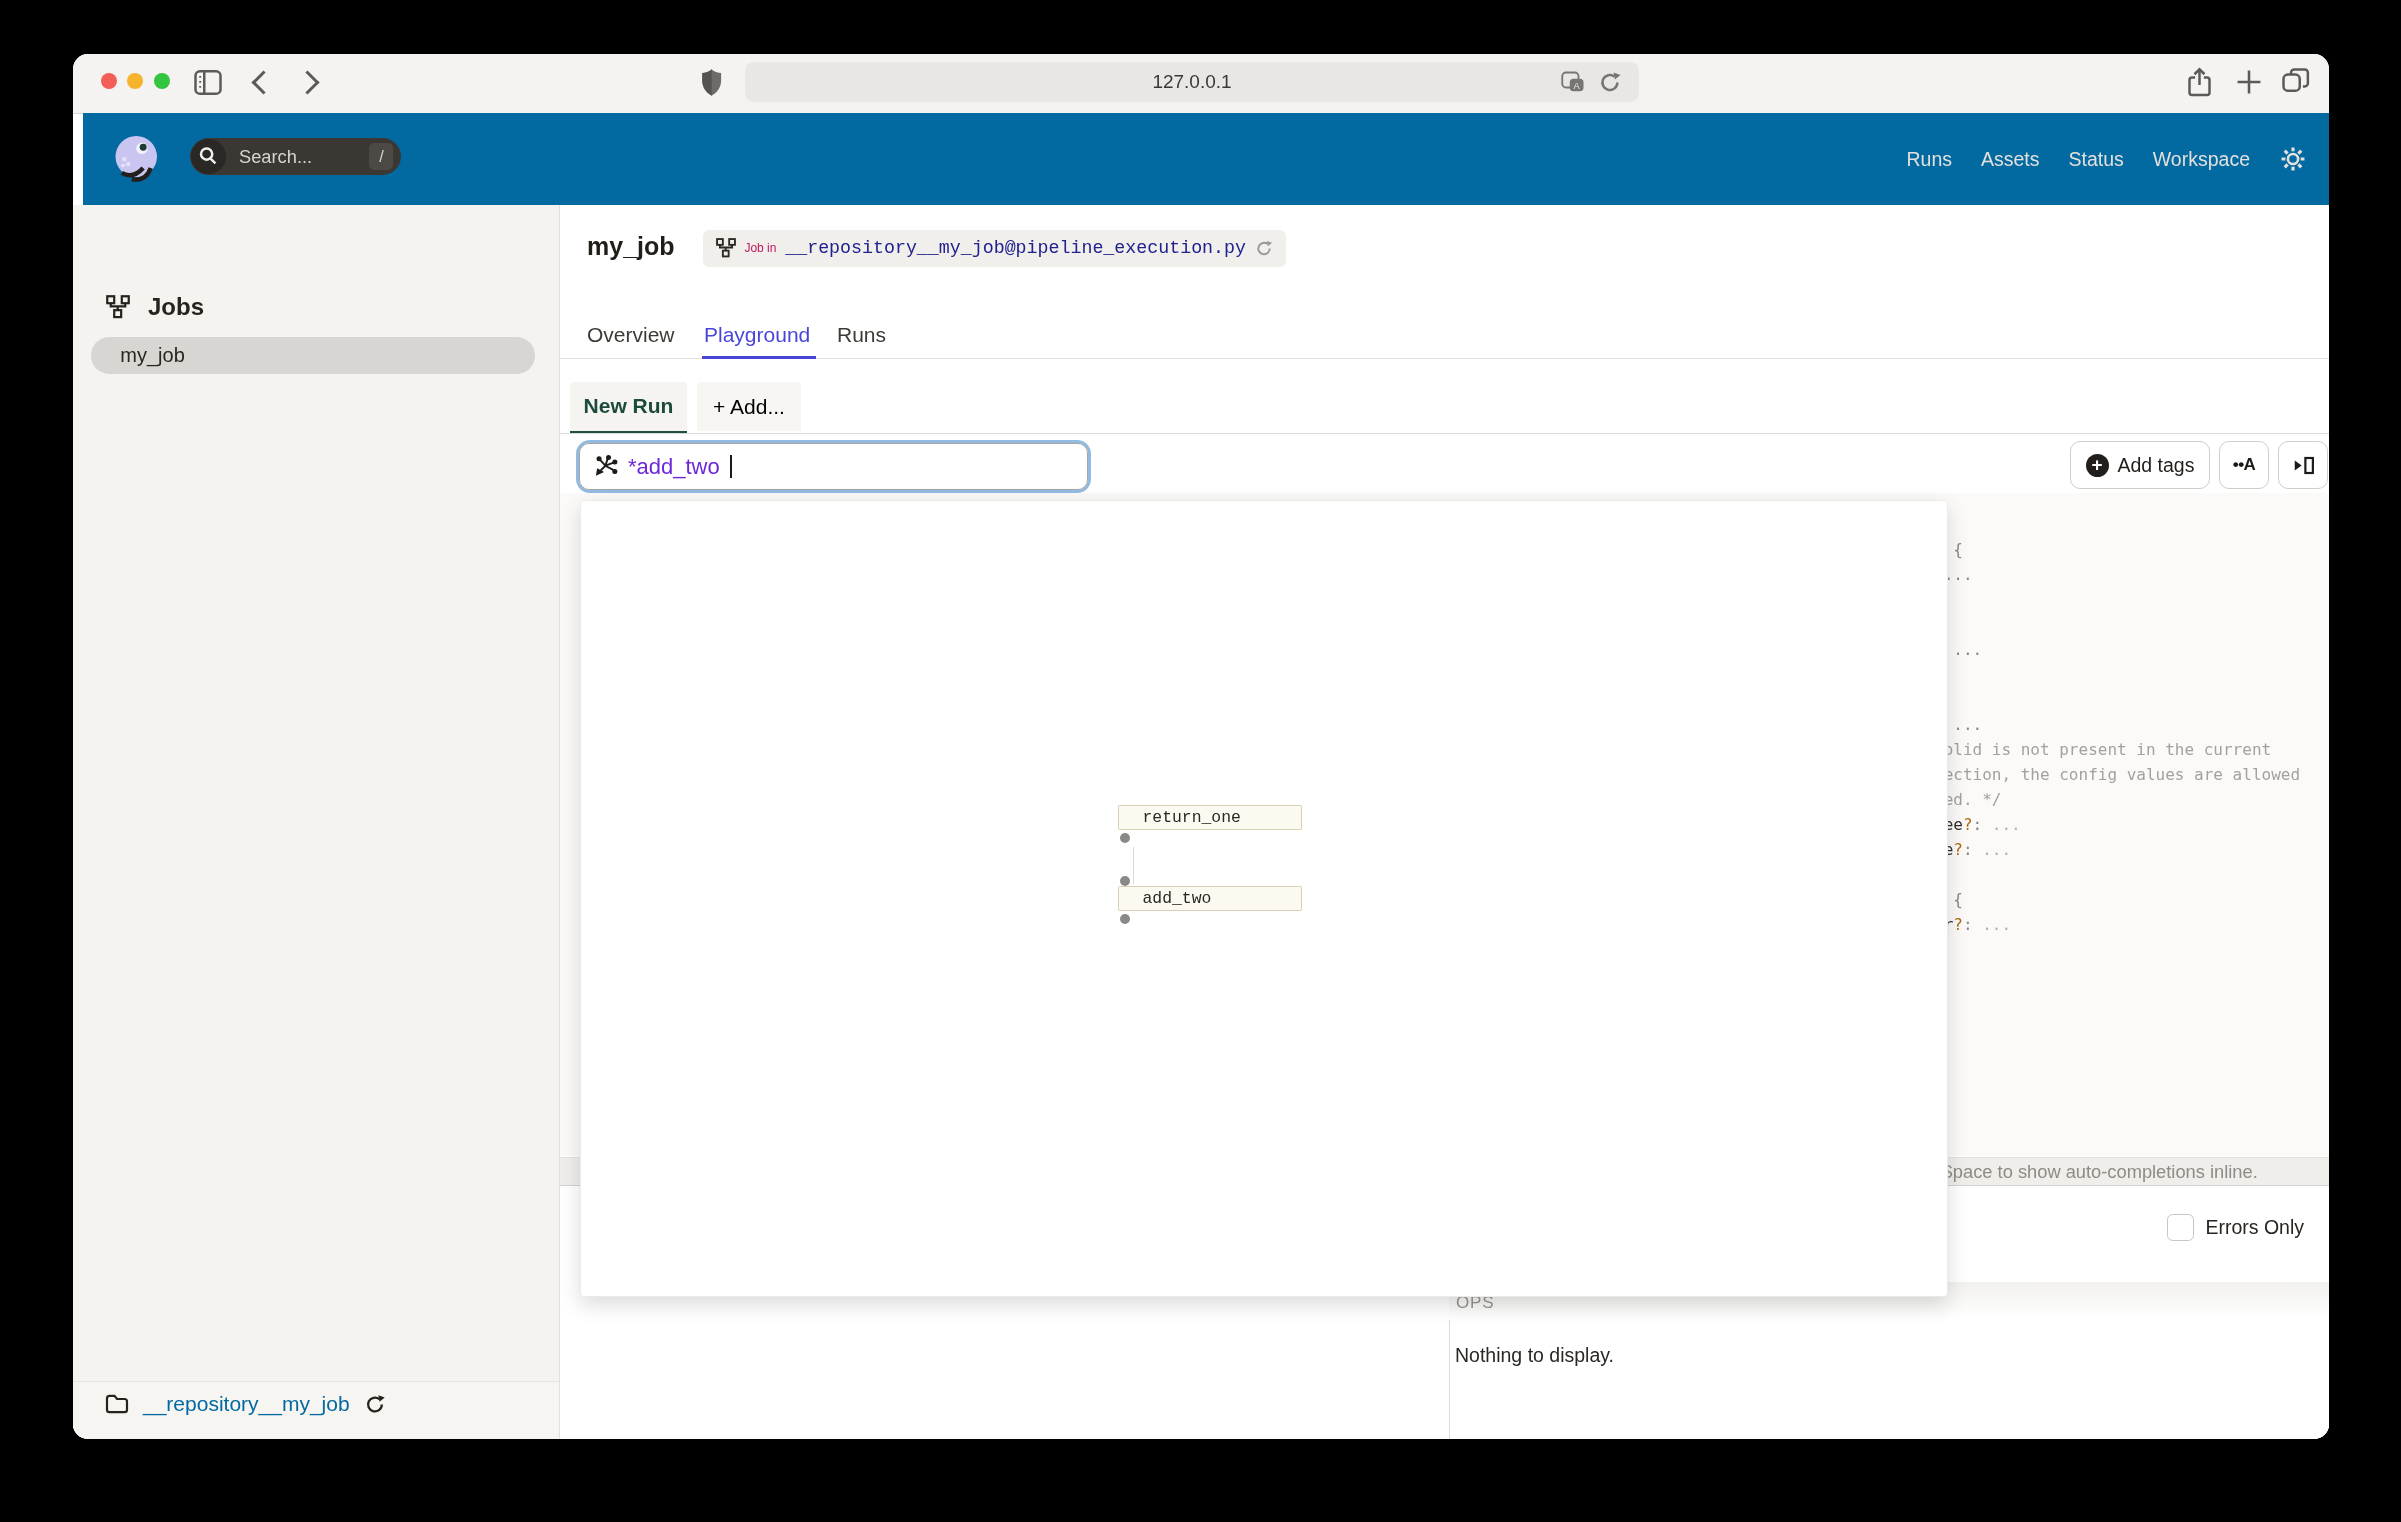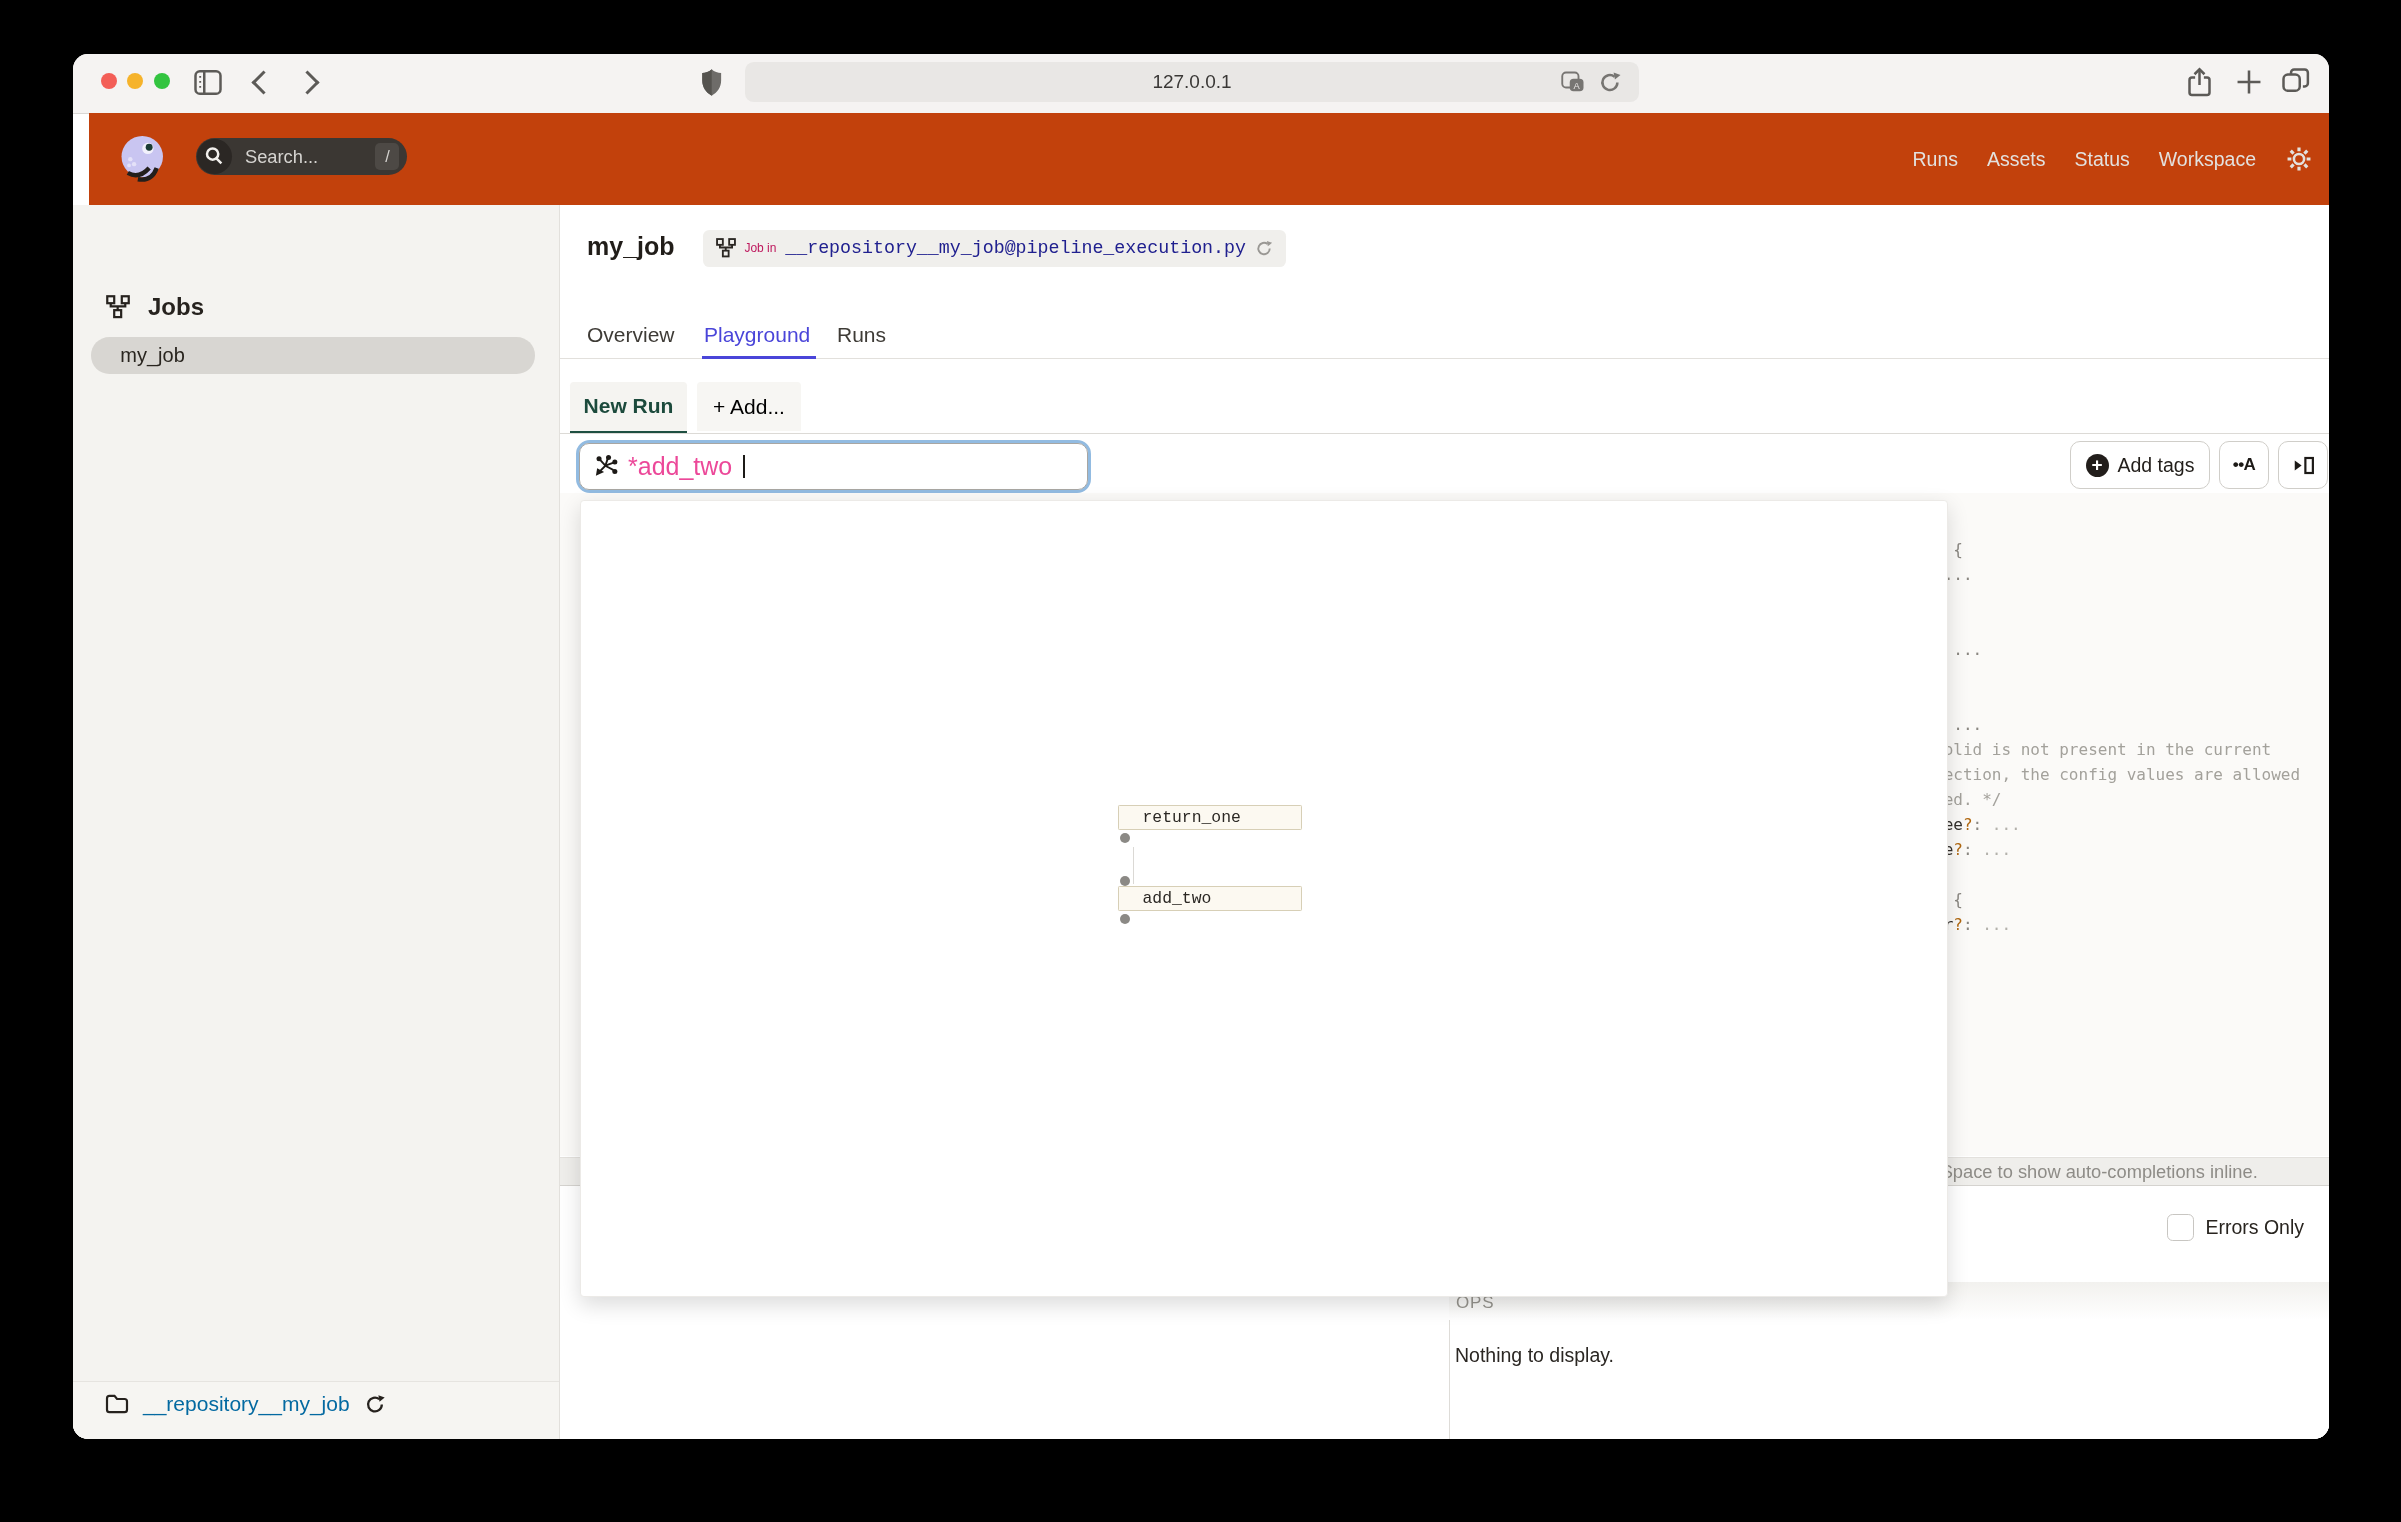--- a/index.html
+++ b/index.html
@@ -15,21 +15,21 @@
   #btoolbar{position:absolute;left:0;top:0;width:100%;height:59px;background:#f5f3f2;
             border-bottom:0.6px solid #d9d7d4;}
   .tl{position:absolute;top:19px;width:16px;height:16px;border-radius:50%;}
   .urlfield{position:absolute;left:672px;top:8.2px;width:894px;height:40px;background:#e9e7e5;
             border-radius:8.8px;}
   .urltext{width:100%;text-align:center;line-height:40px;font-size:19px;color:#3a3836;}
   .bicon{position:absolute;top:13.2px;}
   svg{display:block;}
 
   
-  #dheader{position:absolute;left:16px;top:59px;width:100%;height:92px;background:#c2410c;}
+  #dheader{position:absolute;left:10px;top:59px;width:100%;height:92px;background:#0369a1;}
   #searchpill{position:absolute;left:107px;top:25px;width:211px;height:37px;background:#3b3733;
               border-radius:19px;}
   #searchcircle{position:absolute;left:1.3px;top:0.6px;width:35px;height:35px;border-radius:50%;background:#2b2724;}
   #searchtext{position:absolute;left:49px;top:0;line-height:37px;font-size:18.3px;color:#d6d4d1;}
   #slash{position:absolute;right:7.6px;top:5px;width:24px;height:26.5px;background:#4d4945;border-radius:5px;
          color:#d6d4d1;font-size:16.4px;text-align:center;line-height:26.5px;}
   #dnav{position:absolute;right:32px;top:0;height:92px;display:flex;align-items:center;gap:29px;}
   .navitem{color:#e3e1de;font-size:19.5px;font-weight:500;}
 
   
@@ -67,21 +67,21 @@
              font-size:21px;font-weight:600;color:#1c4a3c;border-radius:3.8px 3.8px 0 0;}
   #addtab{position:absolute;left:137px;top:177px;width:104px;height:49px;background:#f7f6f3;
           text-align:center;line-height:49px;font-size:21px;color:#000000;border-radius:3.8px 3.8px 0 0;}
   #runtabline{position:absolute;left:0;top:228px;width:100%;height:0.6px;background:#dcdad6;}
 
   
   #opselector{position:absolute;left:16px;top:235px;width:509px;height:47px;border-radius:14px;
               border:3.8px solid #92bbe1;background:#fff;}
   #opinner{position:absolute;left:0;top:0;width:100%;height:100%;border:0.6px solid #a8a6a2;
            border-radius:10px;display:flex;align-items:center;gap:10px;padding-left:14px;box-sizing:border-box;}
-  #opinner span{font-size:25px;color:#ec4899;}
+  #opinner span{font-size:22px;color:#6d28d9;}
   #caret{width:1.9px;height:23px;background:#1c1a17;margin-left:0.6px;}
   .toolbtn{position:absolute;top:236px;height:48px;background:#fff;border:1.3px solid #d0cec9;
            border-radius:10px;box-sizing:border-box;display:flex;align-items:center;justify-content:center;gap:8.8px;}
   #addtags{left:1510px;width:140px;}
   #addtags span{font-size:19.5px;color:#221e1a;}
   #pluscircle{width:23px;height:23px;border-radius:50%;background:#221e1b;color:#fff;font-size:19px;
               line-height:21.4px;text-align:center;font-weight:600;}
   #shortcutbtn{left:1659px;width:50px;font-size:17px;font-weight:700;color:#1d1a17;letter-spacing:-0.6px;}
   #paneltoggle{left:1718px;width:50px;}
 

